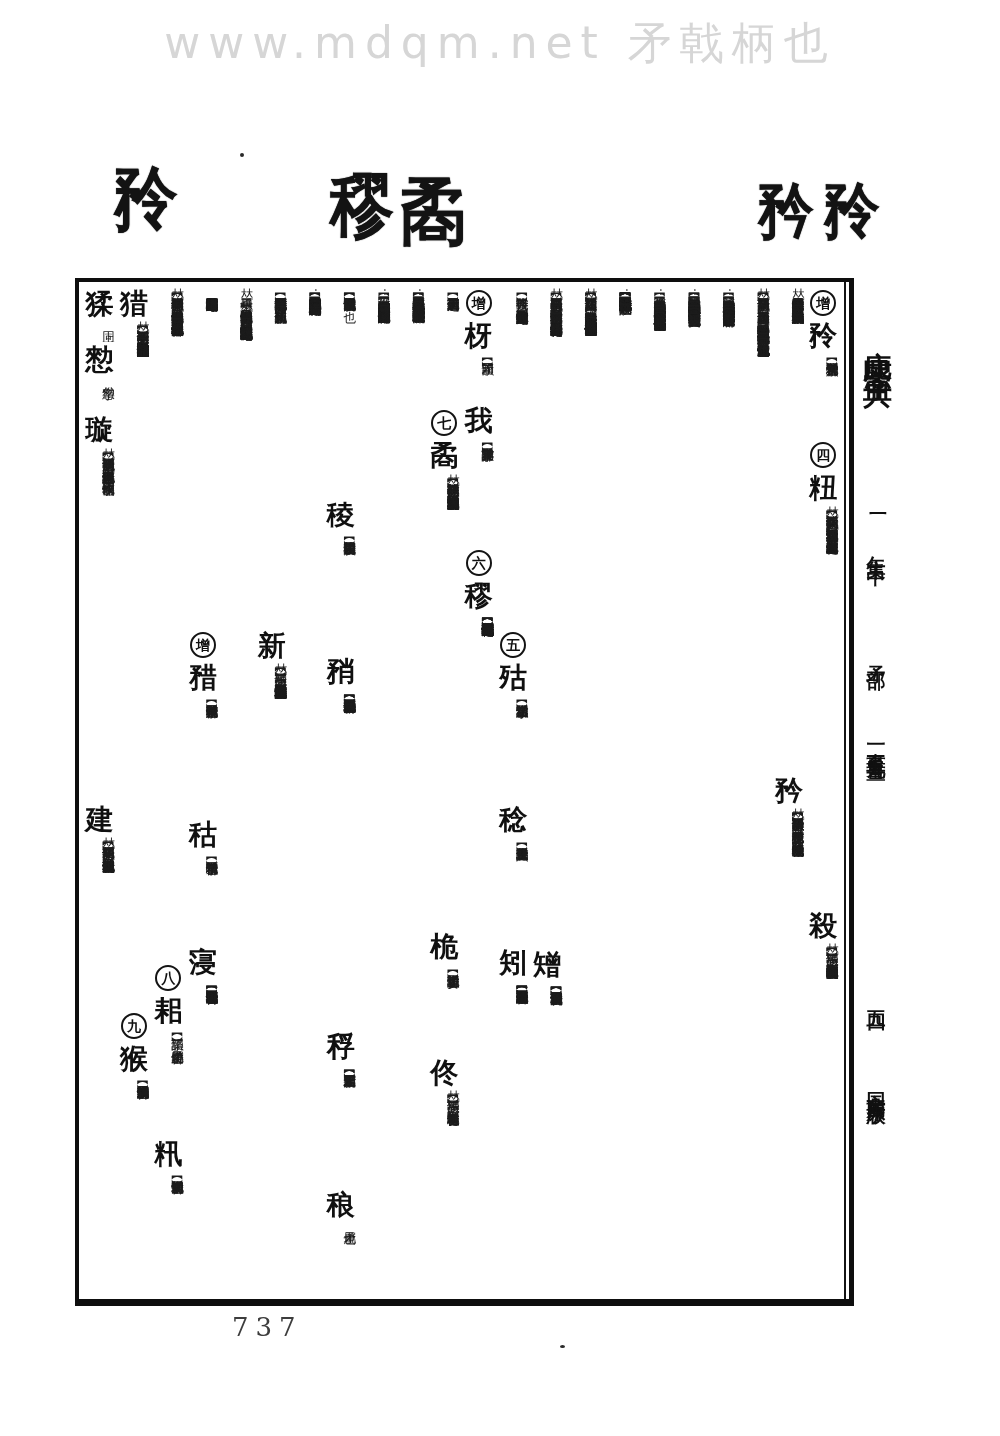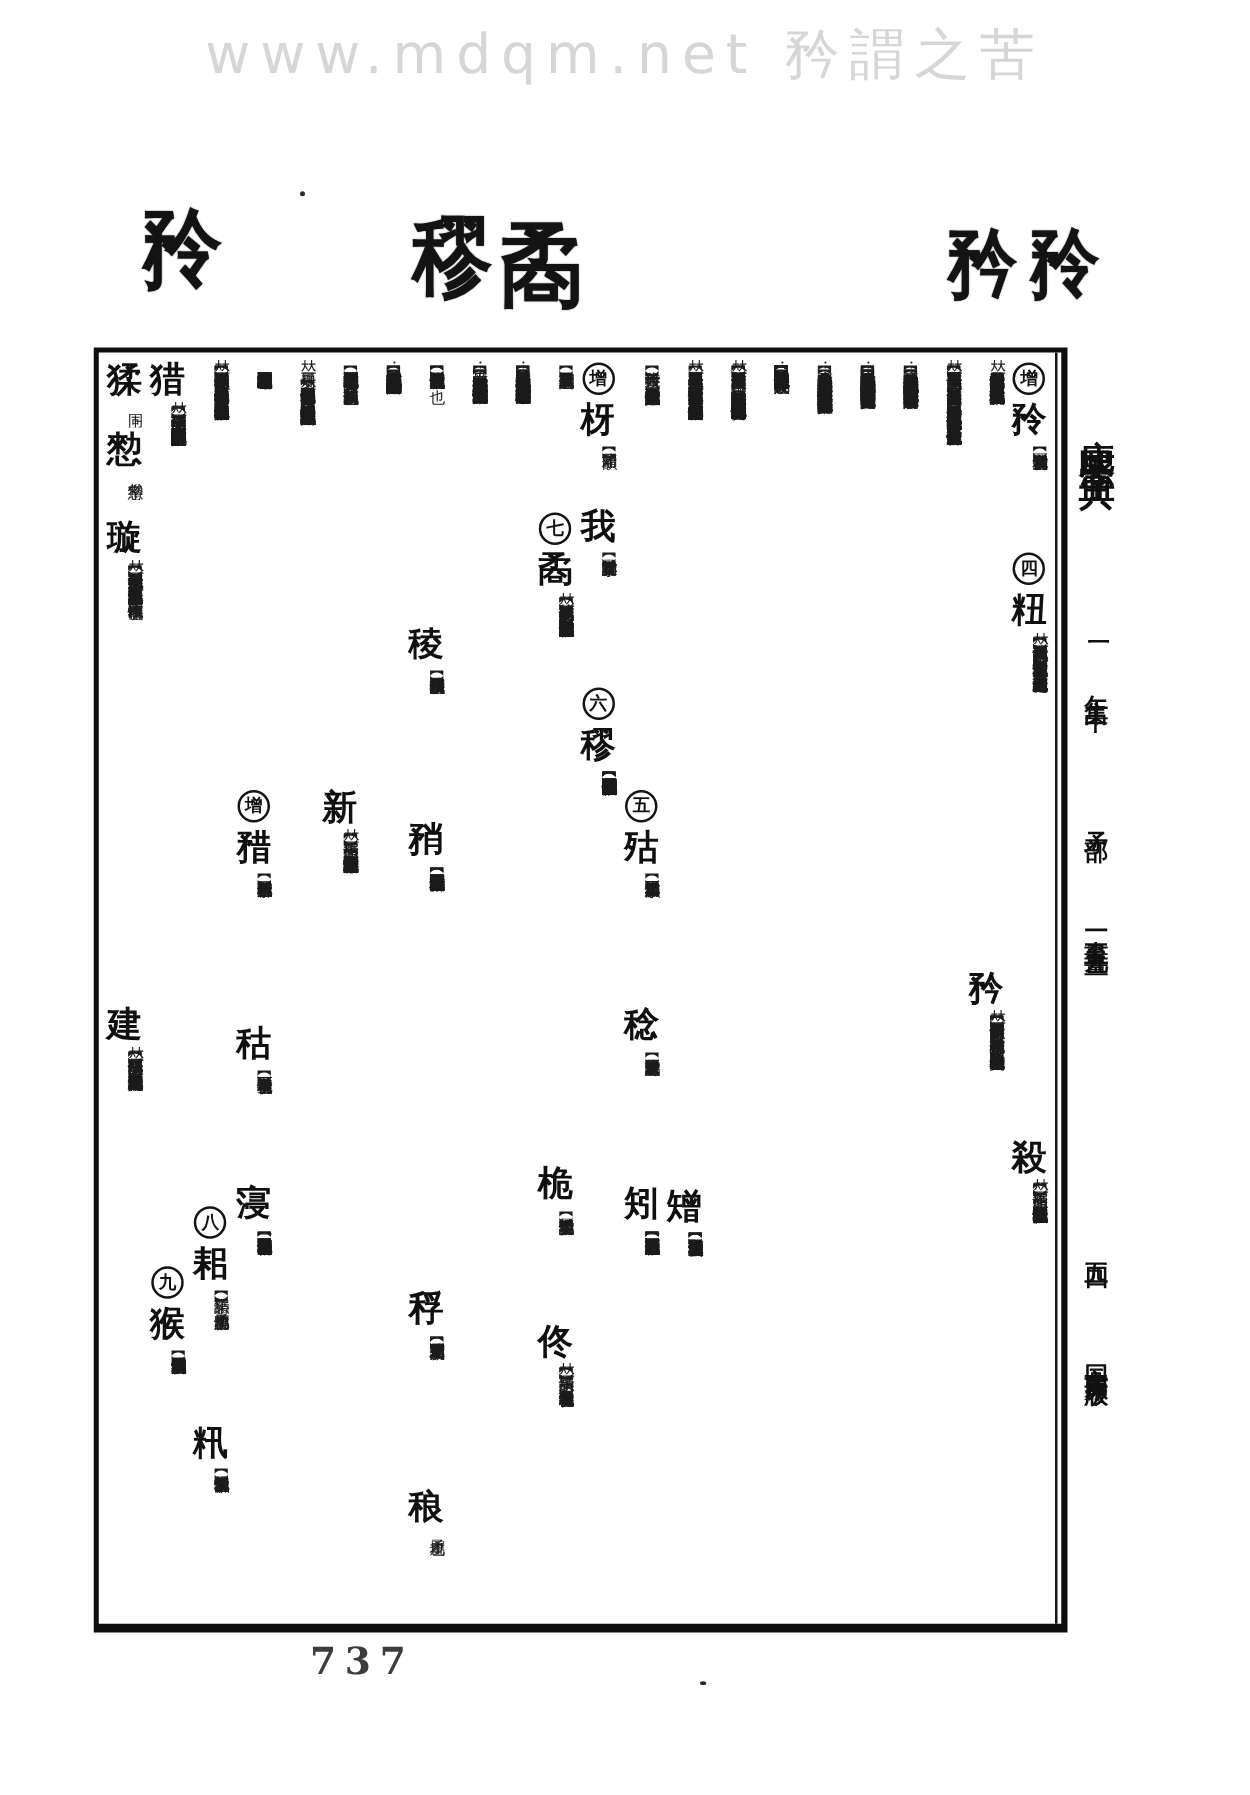--- a/index.html
+++ b/index.html
@@ -36,27 +36,27 @@
   
   .mlabel{position:absolute;writing-mode:vertical-rl;text-orientation:upright;
           color:#101010;white-space:nowrap;}
   .mtitle{left:858px;top:328px;font-size:29px;font-weight:bold;letter-spacing:9px;}
   .mdash{left:866px;top:503px;font-size:18px;font-weight:bold;}
   .msec{left:864px;top:541px;font-size:19px;font-weight:bold;letter-spacing:5px;}
   .mrad{left:864px;top:650px;font-size:19px;font-weight:bold;letter-spacing:5px;}
   .mrange{left:864px;top:734px;font-size:19px;font-weight:bold;letter-spacing:3px;}
   .mfolio{left:864px;top:995px;font-size:19px;font-weight:bold;letter-spacing:4px;}
   .medition{left:864px;top:1076px;font-size:19px;font-weight:bold;letter-spacing:3px;}
-  .pagenum{position:absolute;left:248px;top:1312px;font-size:30px;letter-spacing:7px;
-           color:#3d3d3d;font-family:"DejaVu Serif","Liberation Serif",serif;font-weight:bold;}
+  .pagenum{position:absolute;left:232px;top:1312px;font-size:26px;letter-spacing:7px;
+           color:#3d3d3d;font-family:"DejaVu Serif","Liberation Serif",serif;}
 </style>
 </head>
 <body>
 
-<div class="watermark">www.mdqm.net 矜謂之苦</div>
+<div class="watermark">www.mdqm.net 矛戟柄也</div>
 
 <span class="seal seal1">矝</span>
 <span class="seal seal2">穋</span>
 <span class="seal seal3">矞</span>
 <span class="seal seal4">矜矝</span>
 <span class="speck" style="left:240px;top:153px;width:4px;height:4px;"></span>
 <span class="speck" style="left:560px;top:1345px;width:5px;height:3px;"></span>
 
 <div class="frame">
   <div class="cols" id="cols">

